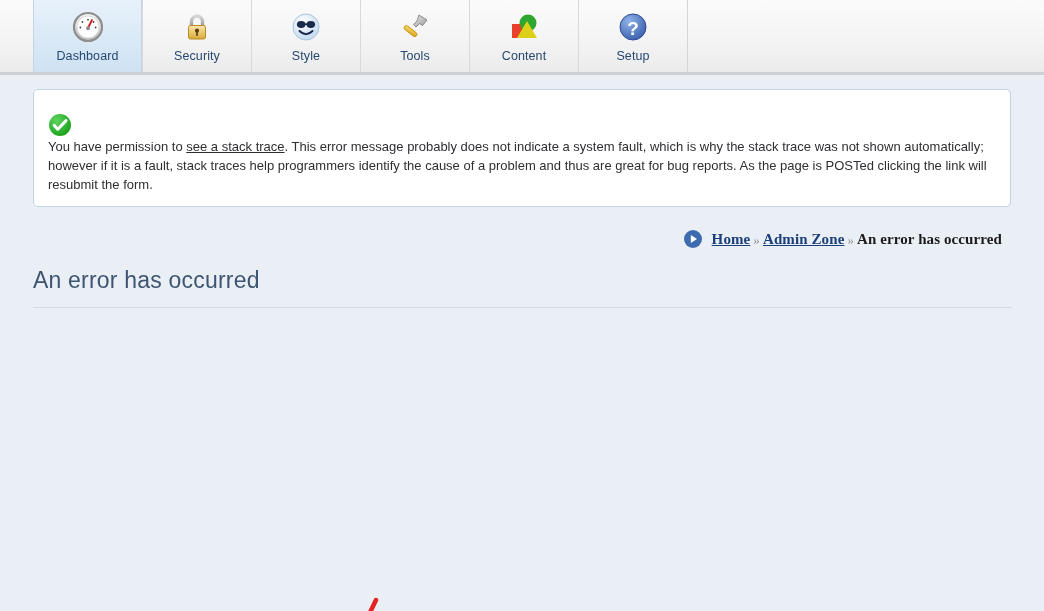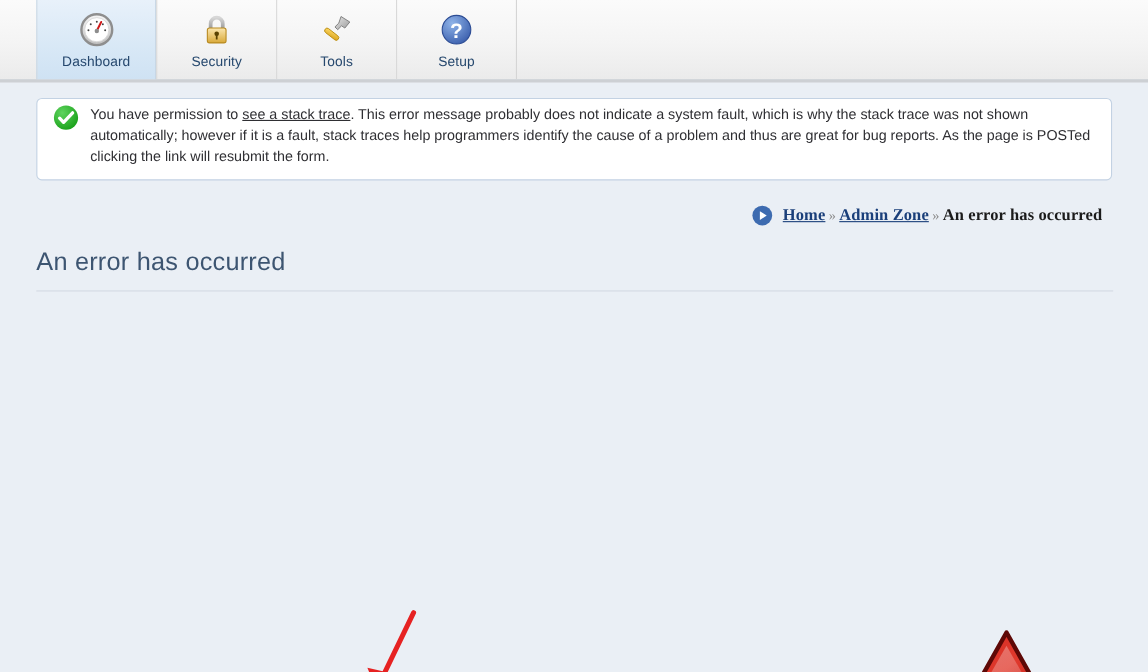--- a/index.html
+++ b/index.html
@@ -64,23 +64,24 @@
   
   .notice-wrap {
     padding: 14px 22px 0 33px;
   }
   .notice {
     background: #ffffff;
     border: 1px solid #c3d2e3;
     border-radius: 5px;
     display: flex;
     align-items: flex-start;
-    padding: 4px 14px 12px 14px;
+    padding: 22px 14px 12px 14px;
     box-sizing: border-box;
     width: 978px;
+    flex-direction: column;
   }
   .notice-icon {
     flex: 0 0 24px;
     width: 24px;
     height: 24px;
     margin-right: 10px;
     margin-top: 1px;
   }
   .notice-text {
     font-size: 13px;
@@ -203,20 +204,38 @@
         <path d="M11.5 16 v-4.5 a5.5 5.5 0 0 1 11 0 V16" fill="none" stroke="url(#shk)" stroke-width="3.4"></path>
         <rect x="8.5" y="15.5" width="17" height="13.5" rx="2" fill="url(#lockg)" stroke="#b88a20" stroke-width="1"></rect>
         <circle cx="17" cy="20.7" r="2.1" fill="#5a4200"></circle>
         <rect x="16.2" y="21.4" width="1.6" height="4.5" fill="#5a4200"></rect>
       </svg>
     </div>
     <div class="tab-label">Security</div>
   </div>
 
 
+  <div class="tab">
+    <div class="tab-icon">
+      <svg width="34" height="34" viewBox="0 0 34 34">
+        <defs>
+          <radialGradient id="faceg" cx="0.38" cy="0.3" r="0.8">
+            <stop offset="0" stop-color="#ffffff"></stop>
+              <stop offset="1" stop-color="#bcd7ef"></stop>
+          </radialGradient>
+        </defs>
+        <circle cx="17" cy="17" r="13" fill="url(#faceg)" stroke="#a9c4de" stroke-width="1"></circle>
+        <ellipse cx="12.2" cy="14.5" rx="4.3" ry="3.4" fill="#1b2a4a"></ellipse>
+        <ellipse cx="21.8" cy="14.5" rx="4.3" ry="3.4" fill="#1b2a4a"></ellipse>
+        <rect x="15.4" y="13.4" width="3.2" height="1.6" fill="#1b2a4a"></rect>
+        <path d="M10.5 21 Q17 27.5 23.5 21" fill="none" stroke="#1b2a4a" stroke-width="2" stroke-linecap="round"></path>
+      </svg>
+    </div>
+    <div class="tab-label">Style</div>
+  </div>
 
 
   <div class="tab">
     <div class="tab-icon">
       <svg width="36" height="34" viewBox="0 0 36 34">
         <defs>
           <linearGradient id="hh" x1="0" y1="0" x2="1" y2="1">
             <stop offset="0" stop-color="#e8e8e8"></stop>
               <stop offset="1" stop-color="#9a9a9a"></stop>
           </linearGradient>
@@ -225,20 +244,32 @@
               <stop offset="1" stop-color="#d89f16"></stop>
           </linearGradient>
         </defs>
         <path d="M22 5 l8 5 -4.5 5.5 -3 -2 -3.5 3.5 -2.5 -2.5 3.5 -3.5z" fill="url(#hh)" stroke="#767676" stroke-width="0.8"></path>
         <rect x="6" y="18.5" width="15" height="4.5" rx="2.2" transform="rotate(38 13 21)" fill="url(#hd)" stroke="#b98c10" stroke-width="0.8"></rect>
       </svg>
     </div>
     <div class="tab-label">Tools</div>
   </div>
 
+  <div class="tab">
+    <div class="tab-icon">
+      <svg width="36" height="34" viewBox="0 0 36 34">
+        <rect x="6" y="14" width="11" height="14" fill="#e8402a"></rect>
+        <path d="M14 15 a9.5 9.5 0 0 1 9.5 -9.5 v9.5 z" fill="#2fa62f"></path>
+        <circle cx="22" cy="13" r="8.5" fill="#2fa62f"></circle>
+        <rect x="6" y="14" width="8.5" height="14" fill="#e8402a"></rect>
+        <polygon points="21,11 31,28 11,28" fill="#ddd019"></polygon>
+      </svg>
+    </div>
+    <div class="tab-label">Content</div>
+  </div>
 
   <div class="tab">
     <div class="tab-icon">
       <svg width="34" height="34" viewBox="0 0 34 34">
         <defs>
           <radialGradient id="qg" cx="0.35" cy="0.28" r="0.85">
             <stop offset="0" stop-color="#8fb3e8"></stop>
               <stop offset="1" stop-color="#3458a8"></stop>
           </radialGradient>
         </defs>

